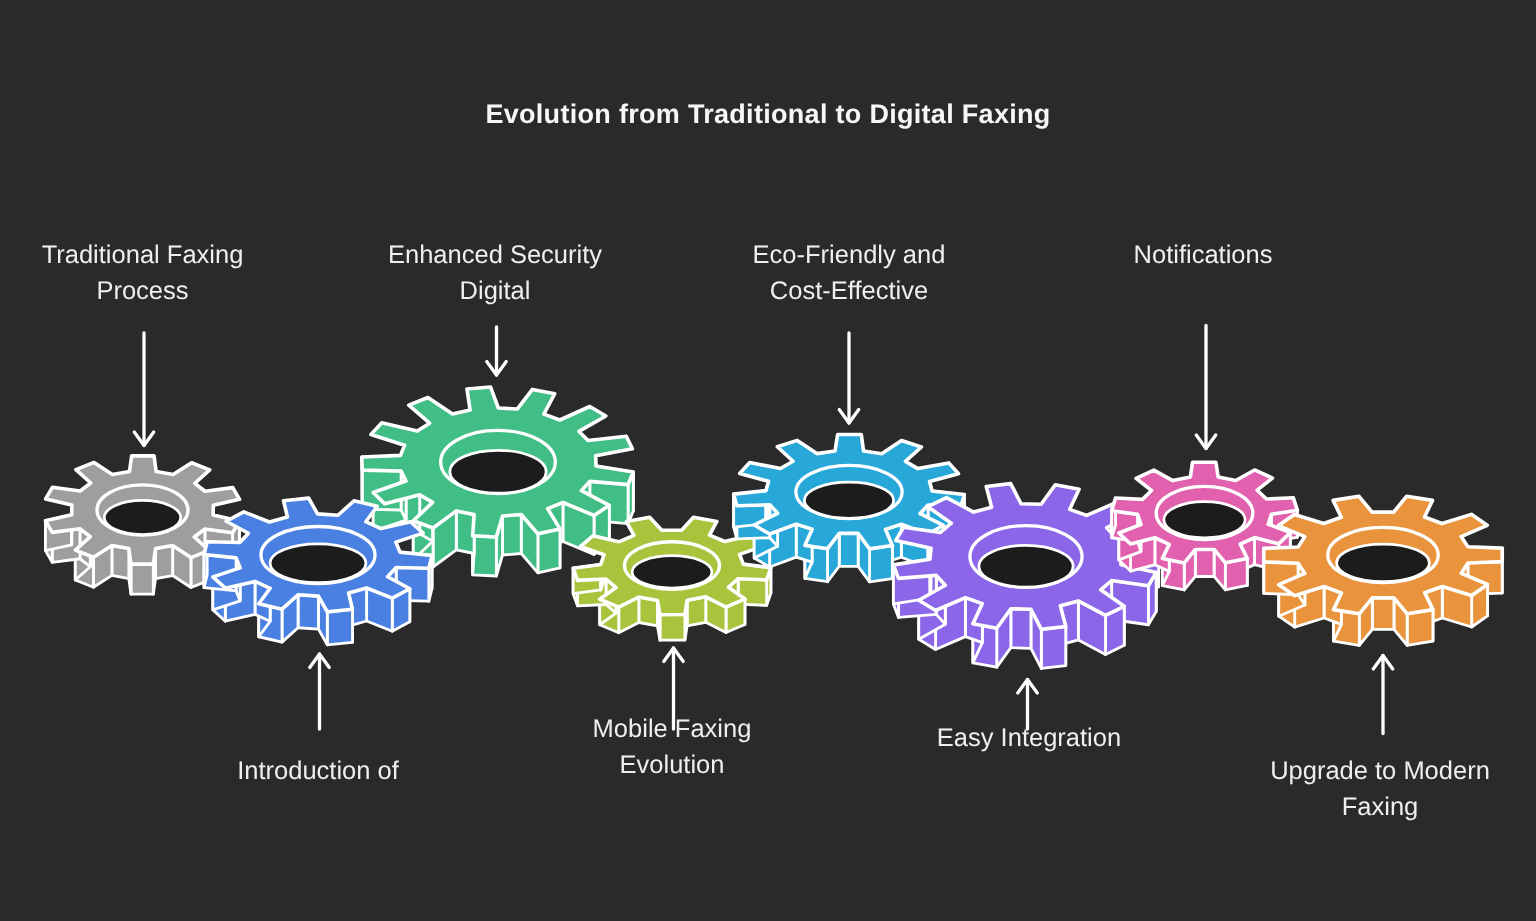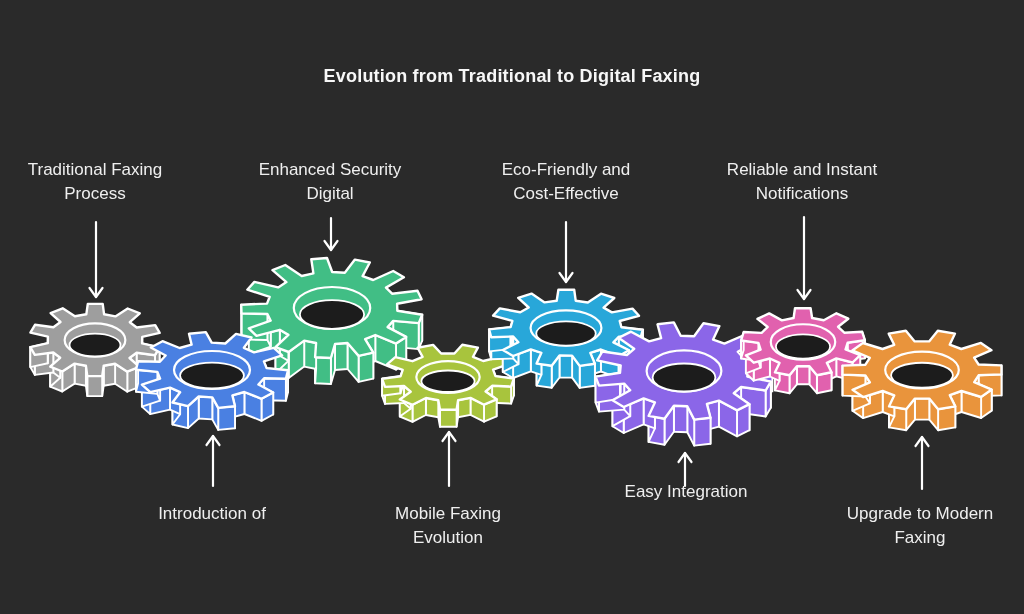--- a/index.html
+++ b/index.html
@@ -317,33 +317,32 @@
         <div>Traditional Faxing</div>
         <div>Process</div>
       </div>
       <div class="label" style="left: 112px; top: 502px; color: rgb(239, 239, 239);">
         <div>Introduction of</div>
       </div>
       <div class="label" style="left: 230px; top: 158px; color: rgb(239, 239, 239);">
         <div>Enhanced Security</div>
         <div>Digital</div>
       </div>
-      <div class="label" style="left: 348px; top: 502px; color: rgb(239, 239, 239);">
+      <div class="label" style="left: 348px; top: 474px; color: rgb(239, 239, 239);">
         <div>Mobile Faxing</div>
         <div>Evolution</div>
       </div>
       <div class="label" style="left: 466px; top: 158px; color: rgb(239, 239, 239);">
         <div>Eco-Friendly and</div>
         <div>Cost-Effective</div>
       </div>
       <div class="label" style="left: 586px; top: 480px; color: rgb(239, 239, 239);">
         <div>Easy Integration</div>
       </div>
       <div class="label" style="left: 702px; top: 158px; color: rgb(239, 239, 239);">
-        <div>Reliable and Instant</div>
         <div>Notifications</div>
       </div>
       <div class="label" style="left: 820px; top: 502px; color: rgb(239, 239, 239);">
         <div>Upgrade to Modern</div>
         <div>Faxing</div>
       </div>
     </div>
 </div>
 
 </body></html>

